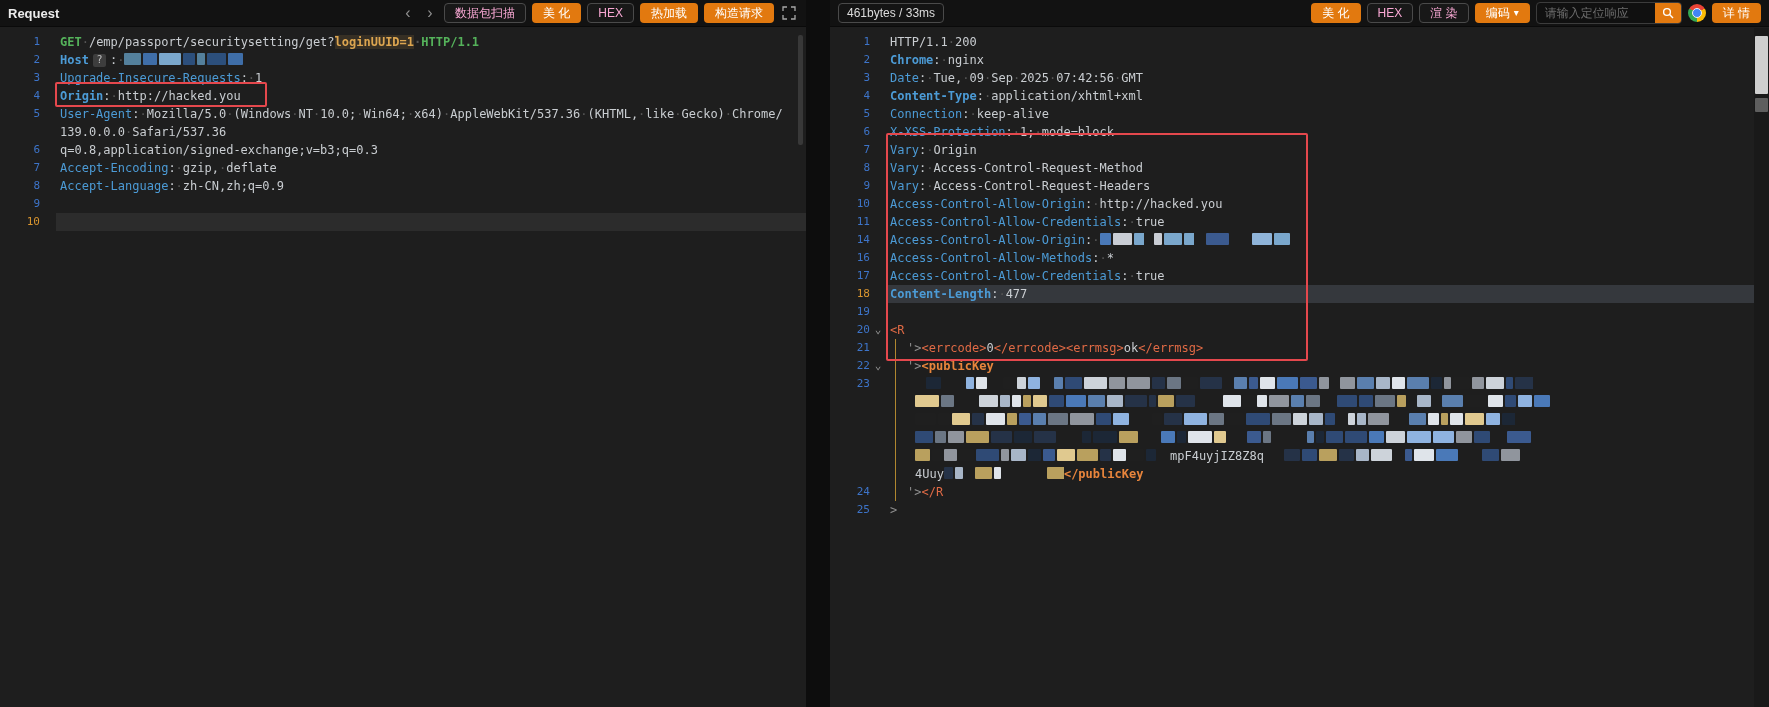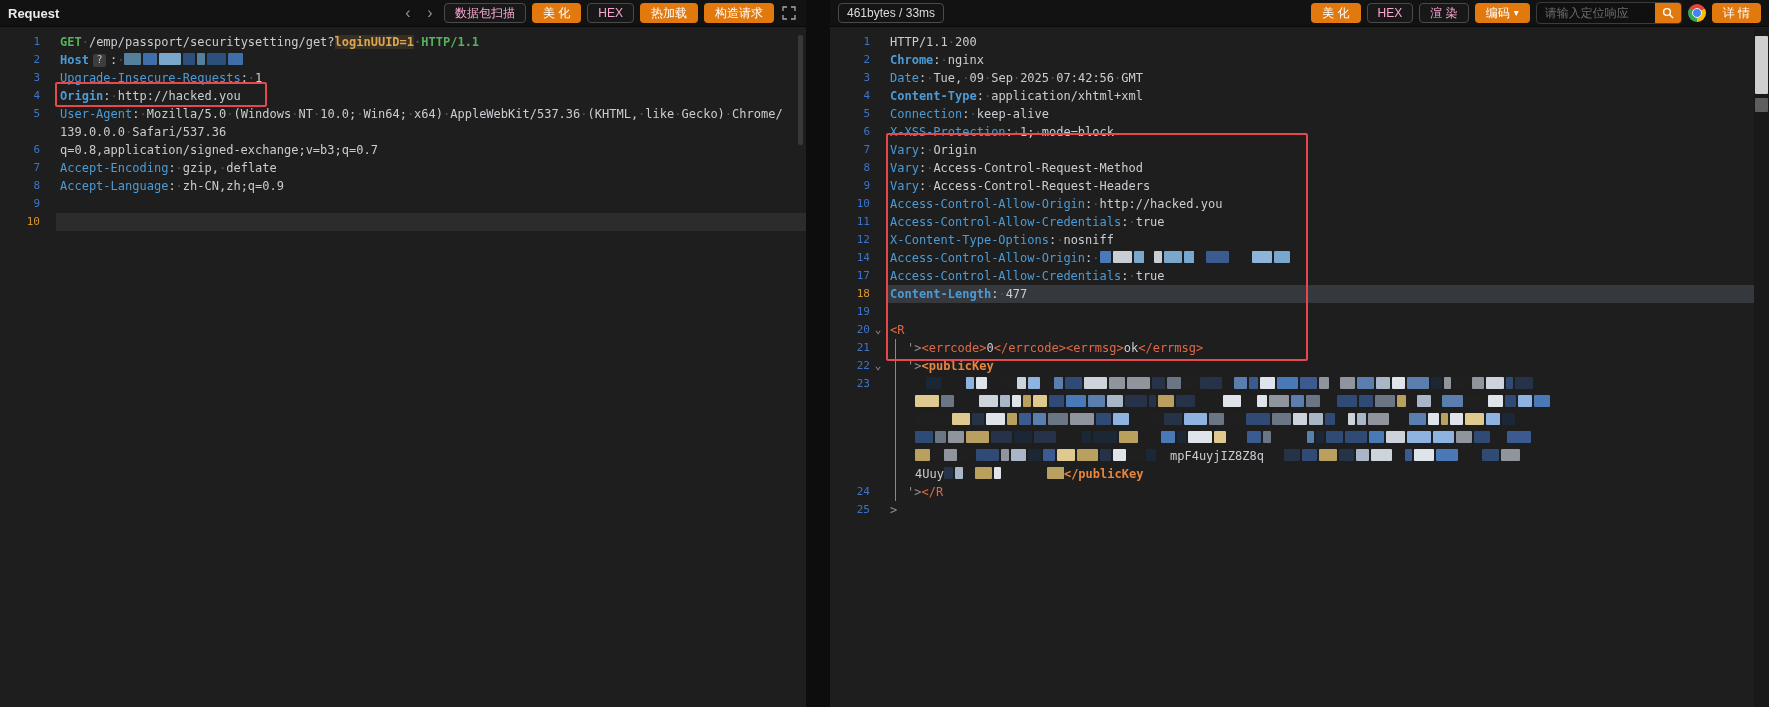--- a/index.html
+++ b/index.html
@@ -128,21 +128,21 @@
             <div class="vrow"><span class="seg k">User-Agent</span><span class="seg v">:<em class="ws">·</em></span><span class="seg v">Mozilla/5.0<em class="ws">·</em>(Windows<em class="ws">·</em>NT<em class="ws">·</em>10.0;<em class="ws">·</em>Win64;<em class="ws">·</em>x64)<em class="ws">·</em>AppleWebKit/537.36<em class="ws">·</em>(KHTML,<em class="ws">·</em>like<em class="ws">·</em>Gecko)<em class="ws">·</em>Chrome/</span></div>
             <div class="vrow"><span class="seg v">139.0.0.0<em class="ws">·</em>Safari/537.36</span></div>
           </div>
         </div>
         <div class="line">
           <div class="gutter">
             <span class="lnum">6</span>
             <span class="fold"></span>
           </div>
           <div class="content">
-            <div class="vrow"><span class="seg v">q=0.8,application/signed-exchange;v=b3;q=0.7</span></div>
+            <div class="vrow"><span class="seg v">q=0.8,application/signed-exchange;v=b3;q=0.3</span></div>
           </div>
         </div>
         <div class="line">
           <div class="gutter">
             <span class="lnum">7</span>
             <span class="fold"></span>
           </div>
           <div class="content">
             <div class="vrow"><span class="seg k">Accept-Encoding</span><span class="seg v">:<em class="ws">·</em></span><span class="seg v">gzip,<em class="ws">·</em>deflate</span></div>
           </div>
@@ -299,34 +299,34 @@
           <div class="gutter">
             <span class="lnum">11</span>
             <span class="fold"></span>
           </div>
           <div class="content">
             <div class="vrow"><span class="seg k">Access-Control-Allow-Credentials</span><span class="seg v">:<em class="ws">·</em></span><span class="seg v">true</span></div>
           </div>
         </div>
         <div class="line">
           <div class="gutter">
-            <span class="lnum">12</span>
-            <span class="fold"></span>
-          </div>
-          <div class="content">
-            <div class="vrow"><span class="seg k">X-Content-Type-Options</span><span class="seg v">:<em class="ws">·</em></span><span class="seg v">nosniff</span></div>
-          </div>
-        </div>
-        <div class="line">
-          <div class="gutter">
             <span class="lnum">14</span>
             <span class="fold"></span>
           </div>
           <div class="content">
             <div class="vrow"><span class="seg k">Access-Control-Allow-Origin</span><span class="seg v">:<em class="ws">·</em></span><span class="redact" style="width: 44px;"><i style="width: 11px; background: rgb(74, 121, 184);"></i><i style="width: 19px; background: rgb(201, 205, 212);"></i><i style="width: 24px; background: rgb(122, 167, 204);"></i></span><span class="sp" style="width: 10px;"></span><span class="redact" style="width: 40px;"><i style="width: 8px; background: rgb(201, 205, 212);"></i><i style="width: 18px; background: rgb(122, 167, 204);"></i><i style="width: 21px; background: rgb(122, 167, 204);"></i></span><span class="sp" style="width: 12px;"></span><span class="redact" style="width: 28px;"><i style="width: 23px; background: rgb(59, 90, 143);"></i></span><span class="sp" style="width: 18px;"></span><span class="redact" style="width: 46px;"><i style="width: 20px; background: rgb(143, 180, 217);"></i><i style="width: 16px; background: rgb(122, 167, 204);"></i></span></div>
+          </div>
+        </div>
+        <div class="line">
+          <div class="gutter">
+            <span class="lnum">16</span>
+            <span class="fold"></span>
+          </div>
+          <div class="content">
+            <div class="vrow"><span class="seg k">Access-Control-Allow-Methods</span><span class="seg v">:<em class="ws">·</em></span><span class="seg v">*</span></div>
           </div>
         </div>
         <div class="line">
           <div class="gutter">
             <span class="lnum">17</span>
             <span class="fold"></span>
           </div>
           <div class="content">
             <div class="vrow"><span class="seg k">Access-Control-Allow-Credentials</span><span class="seg v">:<em class="ws">·</em></span><span class="seg v">true</span></div>
           </div>

